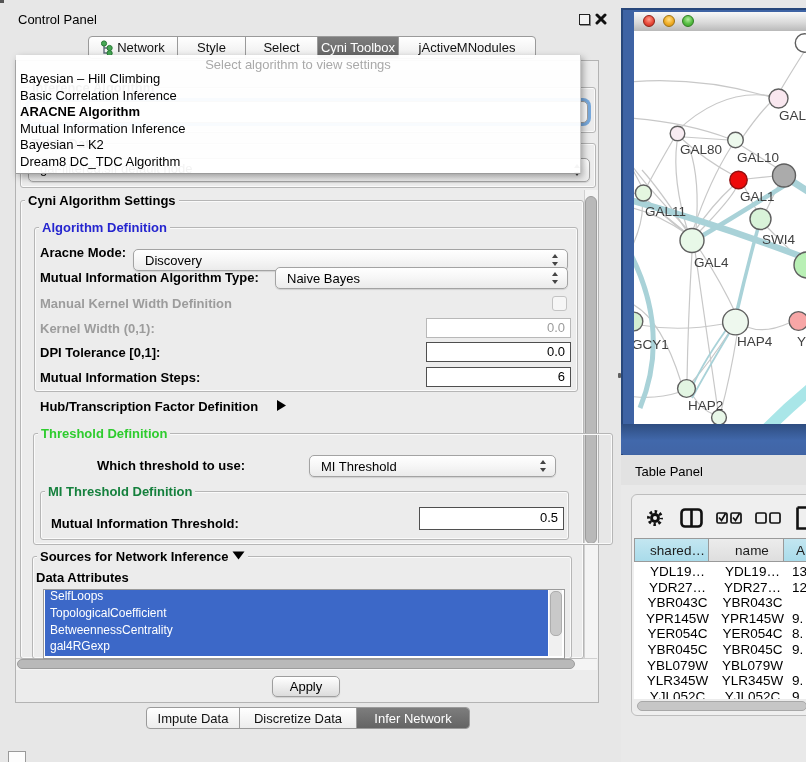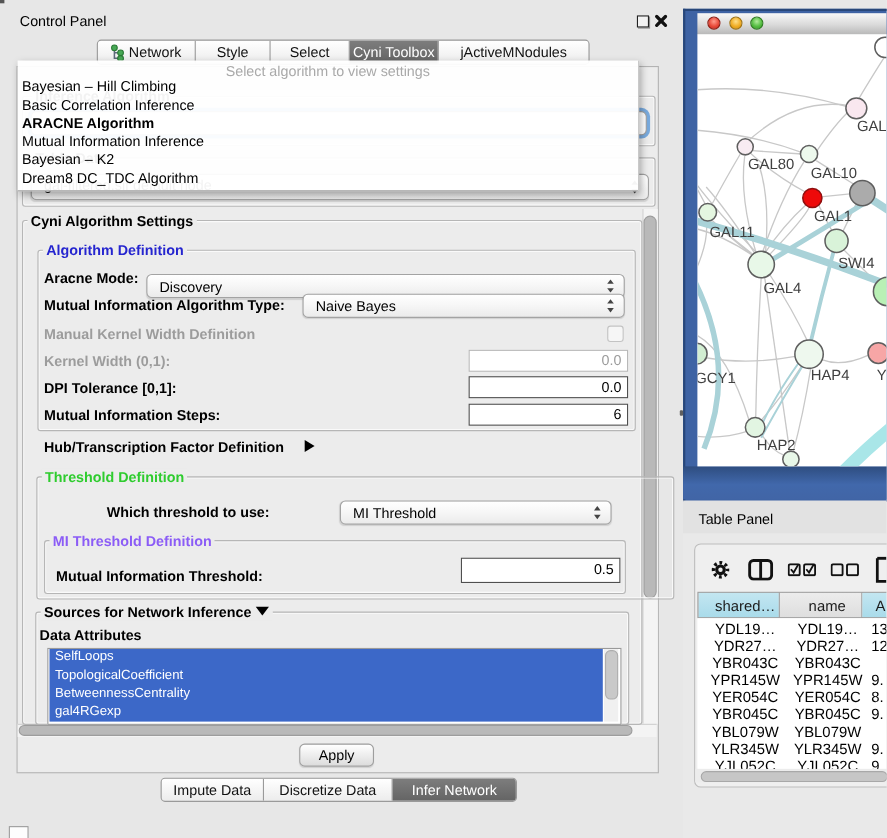--- a/index.html
+++ b/index.html
@@ -102,21 +102,21 @@
 
 <div class="grp" style="left:33px;top:433px;width:542px;height:110px;padding-left:36px;">
     <span class="gt" style="left:4px;color:#2ecc2e;">Threshold Definition</span>
   </div>
 <div class="ab lbl b" style="left:97px;top:458px;">Which threshold to use:</div>
 <div class="combo" style="left:309px;top:455px;width:218px;height:20px;padding-left:27px;">
     <span class="ct">MI Threshold</span>
     <span class="arr"></span>
   </div>
 <div class="grp" style="left:40px;top:491px;width:527px;height:47px;">
-    <span class="gt" style="left:4px;color:#8b5cf6;">MI Threshold Definition</span>
+    <span class="gt" style="left:4px;color:#15803d;">MI Threshold Definition</span>
   </div>
 <div class="ab lbl b" style="left:51px;top:516px;">Mutual Information Threshold:</div>
 <div class="fld" style="left:419px;top:507px;width:138px;height:19px;border:1px solid #4f4f4f;padding:2px 5px 0 0;">0.5</div>
 
 <div class="grp" style="left:32px;top:556px;width:538px;height:101px;">
     <span class="gt" style="left:4px;">Sources for Network Inference <svg width="13" height="9" viewBox="0 0 13 9" style="vertical-align:1px;">
         <path d="M0.5 0.5 L12.5 0.5 L6.5 8.5 Z" fill="#000"></path>
       </svg></span>
   </div>
 <div class="ab lbl b" style="left:36px;top:570px;">Data Attributes</div>

